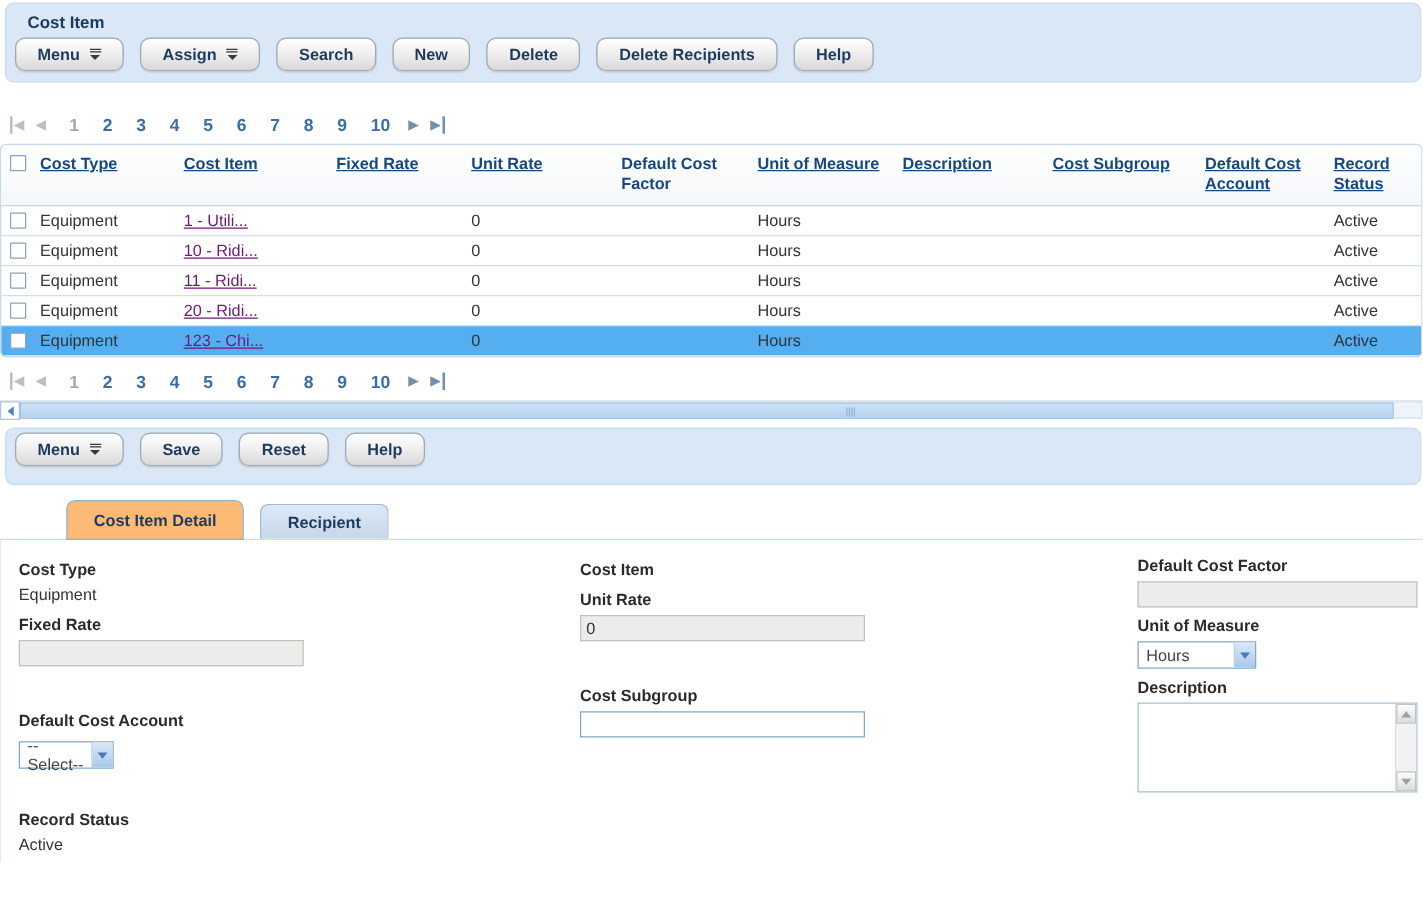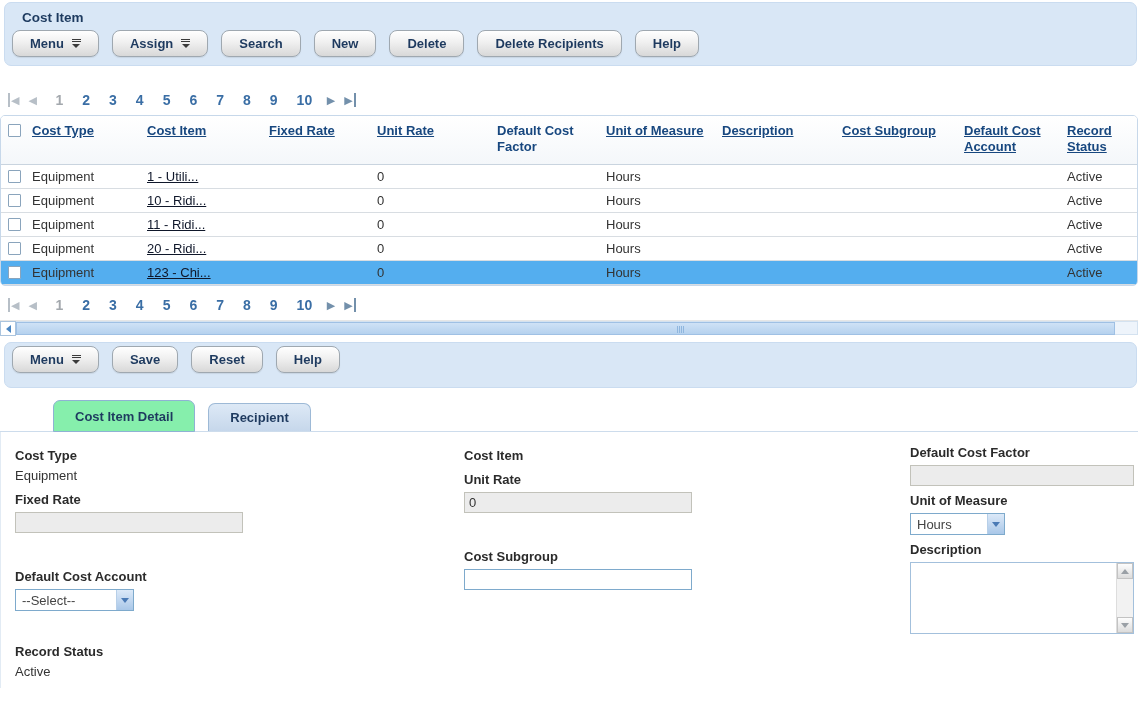--- a/index.html
+++ b/index.html
@@ -51,42 +51,42 @@
   .c4 { width:120px; flex:none; }
   .c5 { width:109px; flex:none; }
   .c6 { width:116px; flex:none; }
   .c7 { width:120px; flex:none; }
   .c8 { width:122px; flex:none; }
   .c9 { width:103px; flex:none; }
   .c10 { width:66px; flex:none; }
   .chk { display:inline-block; width:13px; height:13px; background:#fff;
     border:1px solid #8aa4bc; border-radius:1px; margin-top:2px; cursor:pointer; }
   .g-head .chk { margin-top:3px; }
-  .row-link { color:#0f172a; text-decoration:underline; cursor:pointer;margin-top:29px; }
+  .row-link { color:#701a75; text-decoration:underline; cursor:pointer;margin-top:29px; }
 
   
   .hscroll { display:flex; height:15px; margin-top:5px; border-top:1px solid #e6e6e6; }
   .hs-left { width:16px; height:15px; background:#fff; border:1px solid #aac4de;
     display:flex; align-items:center; justify-content:center; cursor:pointer; flex:none; }
   .tri-left { width:0; height:0; border-top:4px solid transparent;
     border-bottom:4px solid transparent; border-right:5px solid #4a86c2; }
   .hs-track { position:relative; flex:1; background:#eef4fb; border:1px solid #d4e2f0; border-left:none; }
   .hs-thumb { position:absolute; left:0; top:0; height:13px; width:98%;
     background:linear-gradient(#cfe2f6,#b5d1ee); border:1px solid #9fc0e4; cursor:pointer; }
   .hs-grip { position:absolute; left:660px; top:3px; display:flex; }
   .hs-grip i { display:block; width:1px; height:7px; background:#8fb6de; margin-right:1px; }
 
   
   .tabstrip { display:flex; align-items:flex-end; padding-left:53px; margin-top:11px;
     border-bottom:1px solid #cddcec; height:33px; }
   .tab { display:inline-flex; align-items:center; height:28px; padding:0 21px; margin-right:13px;
     border:1px solid #9db9d6; border-bottom:none; border-radius:7px 7px 0 0;
     background:linear-gradient(#dde9f6,#c6d7eb); font-weight:bold; color:#1e3a5f;
     font-size:13px; cursor:pointer; }
-  .tab.active { height:32px; background:#86efac; margin-bottom:-1px; border-bottom:1px solid #fff;
+  .tab.active { height:32px; background:#fdba74; margin-bottom:-1px; border-bottom:1px solid #fff;
     border-color:#8fb2d4; }
 
   
   .content { border-left:1px solid #e2ebf4; min-height:256px;
     display:grid; grid-template-columns:449px 446px auto; padding:16px 0 0 14px; }
   .fld-label { font-weight:bold; color:#2b2b2b; margin-bottom:5px; }
   .fld-value { color:#333; }
   .field { margin-bottom:7px; }
   .inp { height:21px; border:1px solid #c2c2ba; background:#ececec; padding:1px 4px;
     font-family:inherit; font-size:13px; color:#333; }
@@ -324,21 +324,21 @@
     <div class="field" style="margin-bottom:9px;">
       <div class="fld-label">Cost Type</div>
       <div class="fld-value">Equipment</div>
     </div>
     <div class="field">
       <div class="fld-label">Fixed Rate</div>
       <input class="inp w228" disabled="" value="" style="">
     </div>
     <div class="field" style="margin-top:36px;">
       <div class="fld-label">Default Cost Account</div>
-      <span class="select" style="width:119px;">
+      <span class="select" style="width:76px;">
         <span class="select-value">--Select--</span>
         <span class="select-btn">
             <span class="chev"></span>
           </span>
       </span>
     </div>
     <div class="field" style="margin-top:33px;">
       <div class="fld-label">Record Status</div>
       <div class="fld-value">Active</div>
     </div>

